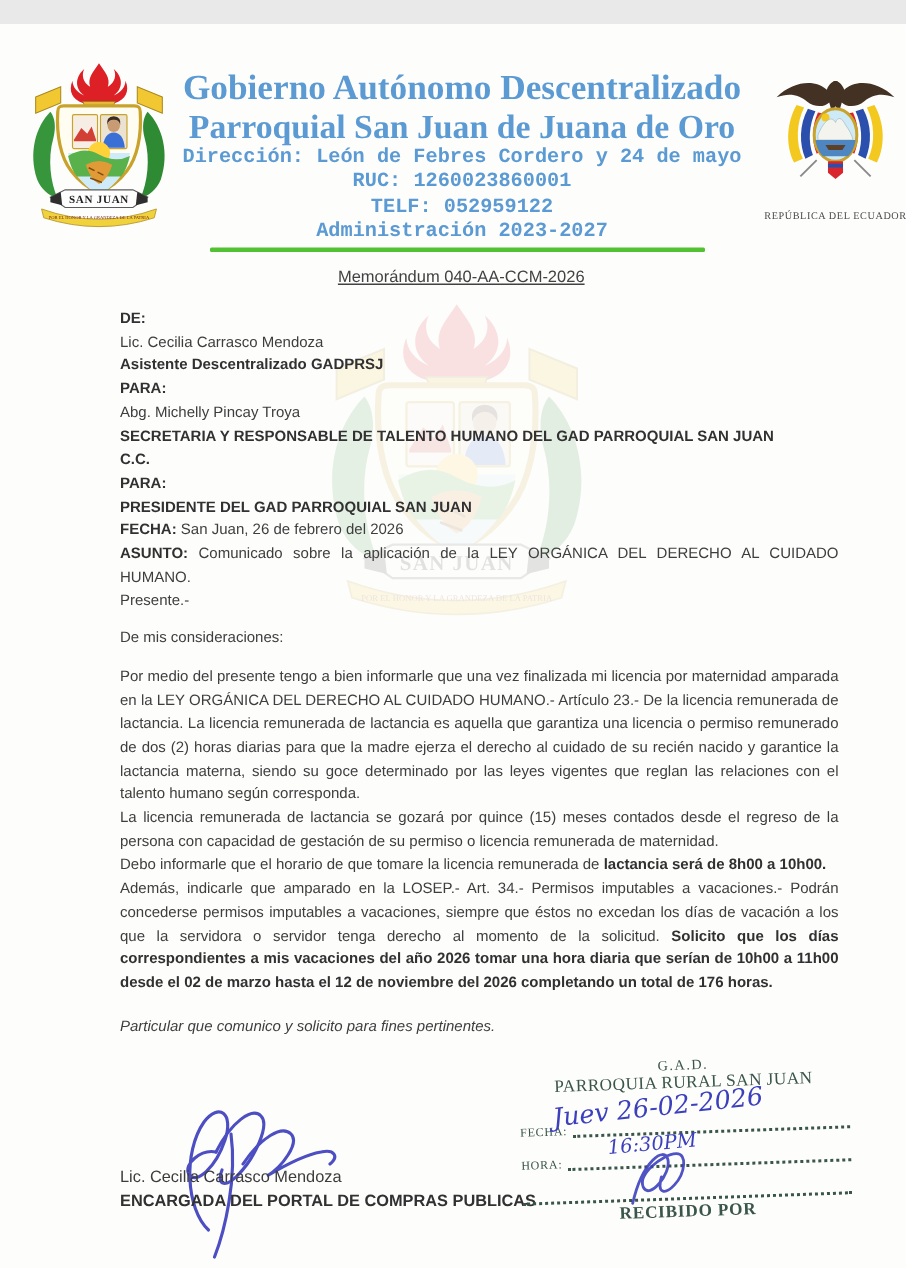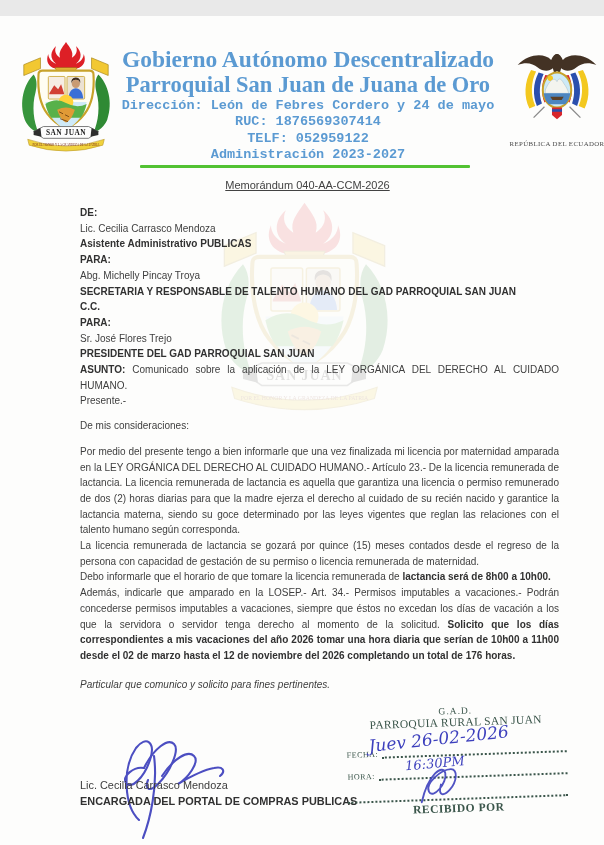--- a/index.html
+++ b/index.html
@@ -129,46 +129,49 @@
   <div class="seal-left">
     <svg viewBox="0 0 110 124">
         <use href="#crest-sj"></use>
       </svg>
   </div>
 
   <div class="head-center" id="head-center" style="color: rgb(91, 154, 210);">
     <div class="title1">Gobierno Autónomo Descentralizado</div>
     <div class="title2">Parroquial San Juan de Juana de Oro</div>
     <div class="sub">Dirección: León de Febres Cordero y 24 de mayo</div>
-    <div class="sub">RUC: 1876569307414</div>
+    <div class="sub">RUC: 1260023860001</div>
     <div class="sub">TELF: 052959122</div>
     <div class="sub">Administración 2023-2027</div>
   </div>
   <div class="divider" id="green-divider" style="background: rgb(82, 194, 50);"></div>
 
   <div class="seal-right">
     <svg viewBox="0 0 110 100">
         <use href="#crest-ec"></use>
       </svg>
     <div class="seal-caption">REPÚBLICA DEL ECUADOR</div>
   </div>
 
   <div class="memo-number">Memorándum 040-AA-CCM-2026</div>
 
   <div class="content">
     <div><span class="b">DE:</span></div>
     <div>Lic. Cecilia Carrasco Mendoza</div>
-    <div class="b">Asistente Administrativo PUBLICAS</div>
+    <div class="b">Asistente Descentralizado GADPRSJ</div>
     <div class="b">PARA:</div>
     <div>Abg. Michelly Pincay Troya</div>
     <div class="b">SECRETARIA Y RESPONSABLE DE TALENTO HUMANO DEL GAD PARROQUIAL SAN JUAN</div>
     <div class="b">C.C.</div>
     <div class="b">PARA:</div>
-    <div>Sr. José Flores Trejo</div>
     <div class="b">PRESIDENTE DEL GAD PARROQUIAL SAN JUAN</div>
+    <div>
+      <span class="b">FECHA:</span>
+      <span>San Juan, 26 de febrero del 2026</span>
+    </div>
     <div class="jst">
       <span class="b">ASUNTO:</span>
       <span>Comunicado sobre la aplicación de la LEY ORGÁNICA DEL DERECHO AL CUIDADO HUMANO.</span>
     </div>
     <div>Presente.-</div>
 
     <div class="salutation">De mis consideraciones:</div>
 
     <div class="body-block">
       <div>Por medio del presente tengo a bien informarle que una vez finalizada mi licencia por maternidad amparada en la LEY ORGÁNICA DEL DERECHO AL CUIDADO HUMANO.- Artículo 23.- De la licencia remunerada de lactancia. La licencia remunerada de lactancia es aquella que garantiza una licencia o permiso remunerado de dos (2) horas diarias para que la madre ejerza el derecho al cuidado de su recién nacido y garantice la lactancia materna, siendo su goce determinado por las leyes vigentes que reglan las relaciones con el talento humano según corresponda.</div>

